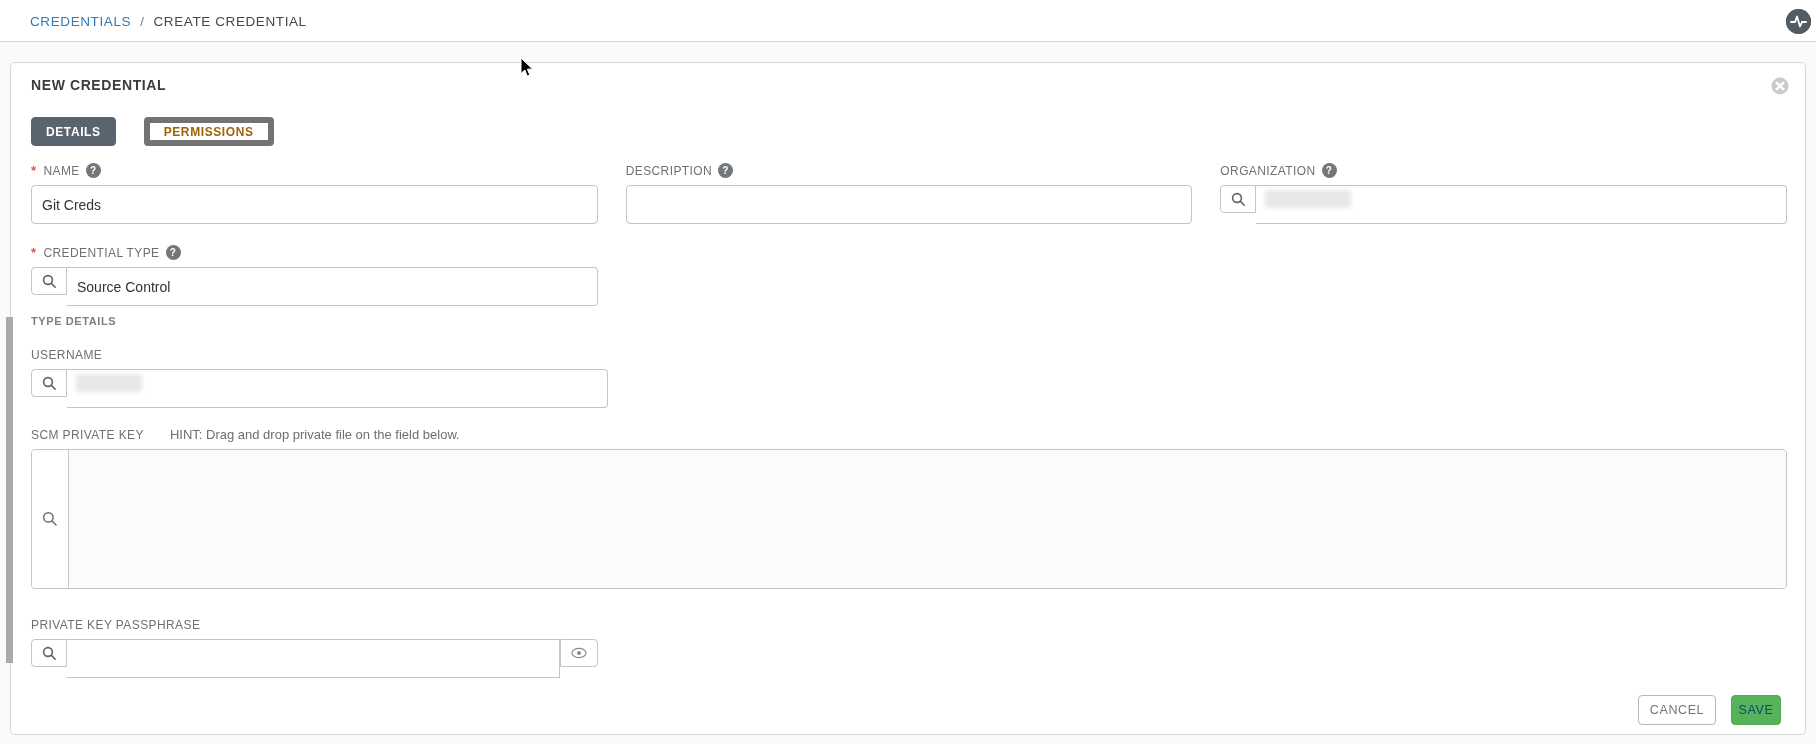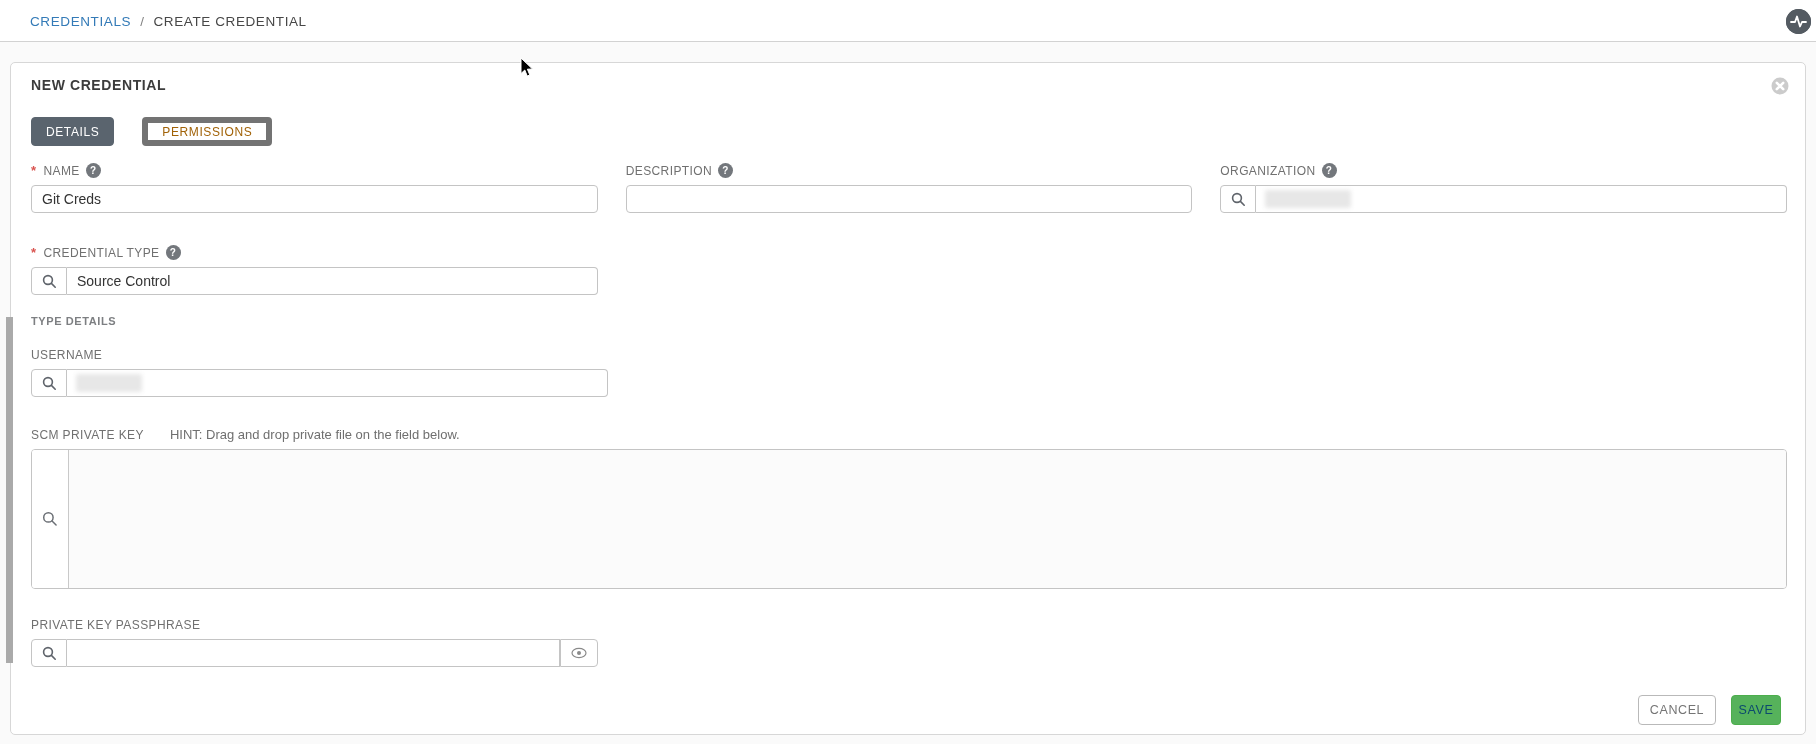--- a/index.html
+++ b/index.html
@@ -41,21 +41,21 @@
     font-size:14px; font-weight:bold; letter-spacing:0.6px; color:#3c3c3c;
   }
   .card-close {
     position:absolute; right:16px; top:14px; width:18px; height:18px; cursor:pointer;
   }
 
   
   .tabs { position:absolute; left:20px; top:54px; display:flex; gap:28px; }
   .tab {
     height:29px; padding:0 14px; display:flex; align-items:center;
-    border-radius:4px; font-size:12px; font-weight:normal; letter-spacing:0.6px;
+    border-radius:4px; font-size:12px; font-weight:bold; letter-spacing:0.6px;
     cursor:pointer;
   }
   .tab.active { background:#5a646e; color:#ffffff; border:1px solid #5a646e; }
   .tab.inactive { background:#ffffff; color:#a16207; border:6px solid #737373; }
 
   
   .grid3 {
     position:absolute; left:20px; width:1756px;
     display:grid; grid-template-columns:1fr 1fr 1fr; column-gap:28px;
   }
@@ -64,21 +64,21 @@
     font-size:12px; letter-spacing:0.4px; color:#707070; margin-bottom:7px;
     height:15px;
   }
   .req { color:#d9534f; font-size:13px; font-weight:bold; margin-right:1px; }
   .help-icon {
     width:15px; height:15px; border-radius:50%; background:#73777c;
     color:#fff; font-size:10px; font-weight:bold;
     display:inline-flex; align-items:center; justify-content:center; cursor:pointer;
   }
   .text-input {
-    width:100%; height:28px; border:1px solid #c4c4c4; border-radius:4px;
+    width:100%; height:39px; border:1px solid #c4c4c4; border-radius:4px;
     background:#fff; padding:0 10px; font-size:14px; color:#333;
     font-family:"Liberation Sans", sans-serif; outline:none;
   }
   .input-group { display:flex; width:100%; height:28px; }
   .lookup-btn {
     width:36px; height:28px; flex:0 0 36px;
     border:1px solid #c4c4c4; border-radius:4px 0 0 4px; background:#fff;
     display:flex; align-items:center; justify-content:center; cursor:pointer;
   }
   .input-group .text-input { border-radius:0 4px 4px 0; border-left:none; }

